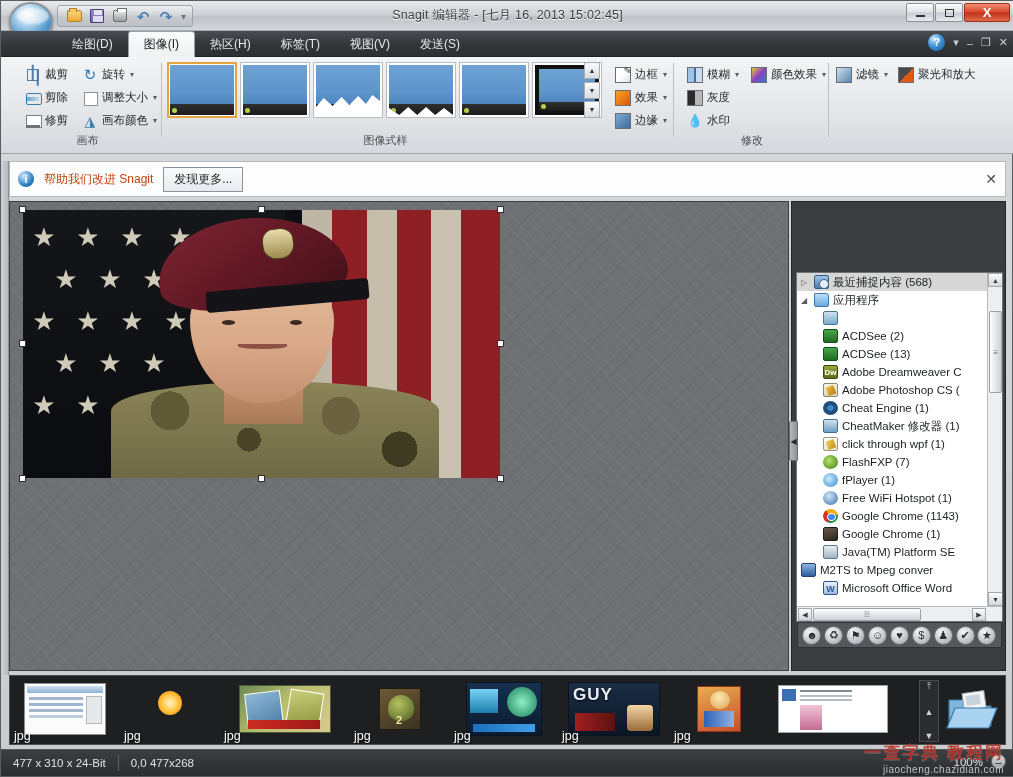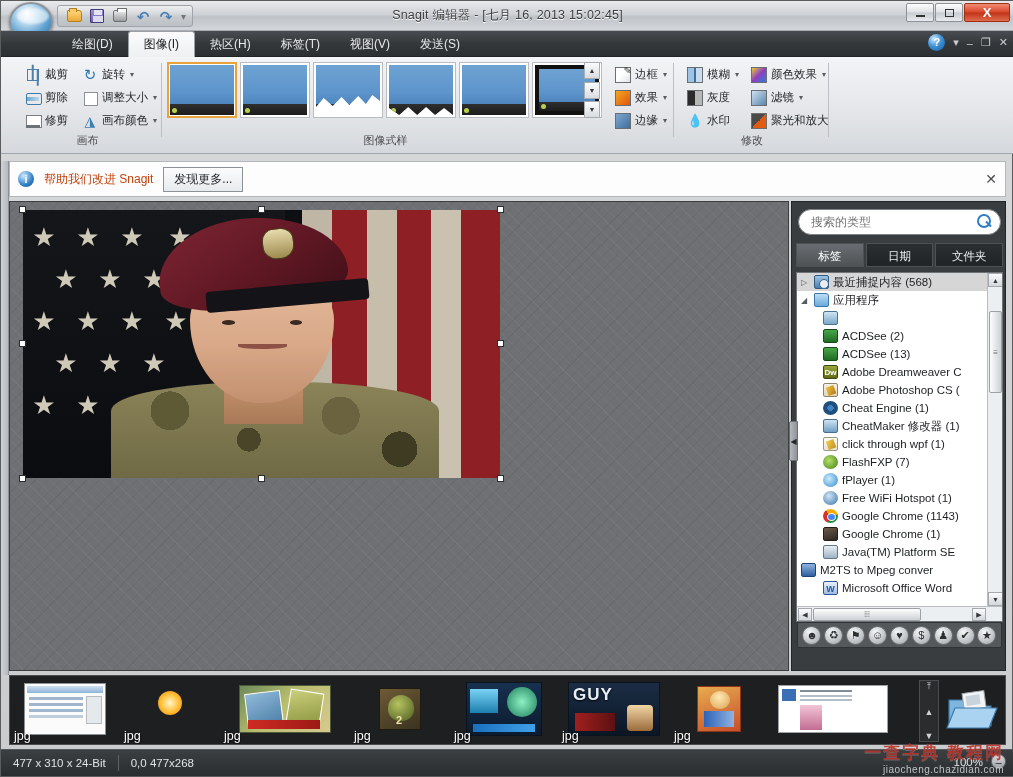--- a/index.html
+++ b/index.html
@@ -567,21 +567,21 @@
               <span class="gi i-gray">
                   <i class="sw"></i>
                 </span>
               <span>灰度</span>
             </div>
             <div class="btn-s">
               <span class="gi i-water">💧</span>
               <span>水印</span>
             </div>
           </div>
-          <div style="display:flex; flex-direction:column; gap:2px;">
+          <div style="display:flex; flex-direction:row; gap:2px;">
             <div class="btn-s">
               <span class="gi i-coloreff">
                   <i class="sw"></i>
                 </span>
               <span>颜色效果</span>
               <span class="caret">▾</span>
             </div>
             <div class="btn-s">
               <span class="gi i-filter">
                   <i class="sw"></i>
@@ -656,30 +656,21 @@
       <div class="handle hl hb"></div>
       <div class="handle hc hb"></div>
       <div class="handle hr hb"></div>
     </div>
   </div>
 
   <div class="panel-collapse">◀</div>
 
   <div class="sidepanel">
 
-    <div class="search-row">
-      <input class="search-box" placeholder="搜索的类型" style="">
-      <div class="search-icon"></div>
-    </div>
-
-    <div class="ptabs">
-      <div class="ptab active">标签</div>
-      <div class="ptab">日期</div>
-      <div class="ptab">文件夹</div>
-    </div>
+
 
     <div class="tree">
       <div style="position:absolute; left:0; top:0; right:15px; bottom:15px; overflow:hidden;">
         <div class="trow sel" style="padding-left:4px;">
           <span class="twist">▷</span>
           <span class="tico ico-recent"></span>
           <span>最近捕捉内容 (568)</span>
         </div>
         <div class="trow" style="padding-left:4px;">
           <span class="twist">◢</span>

